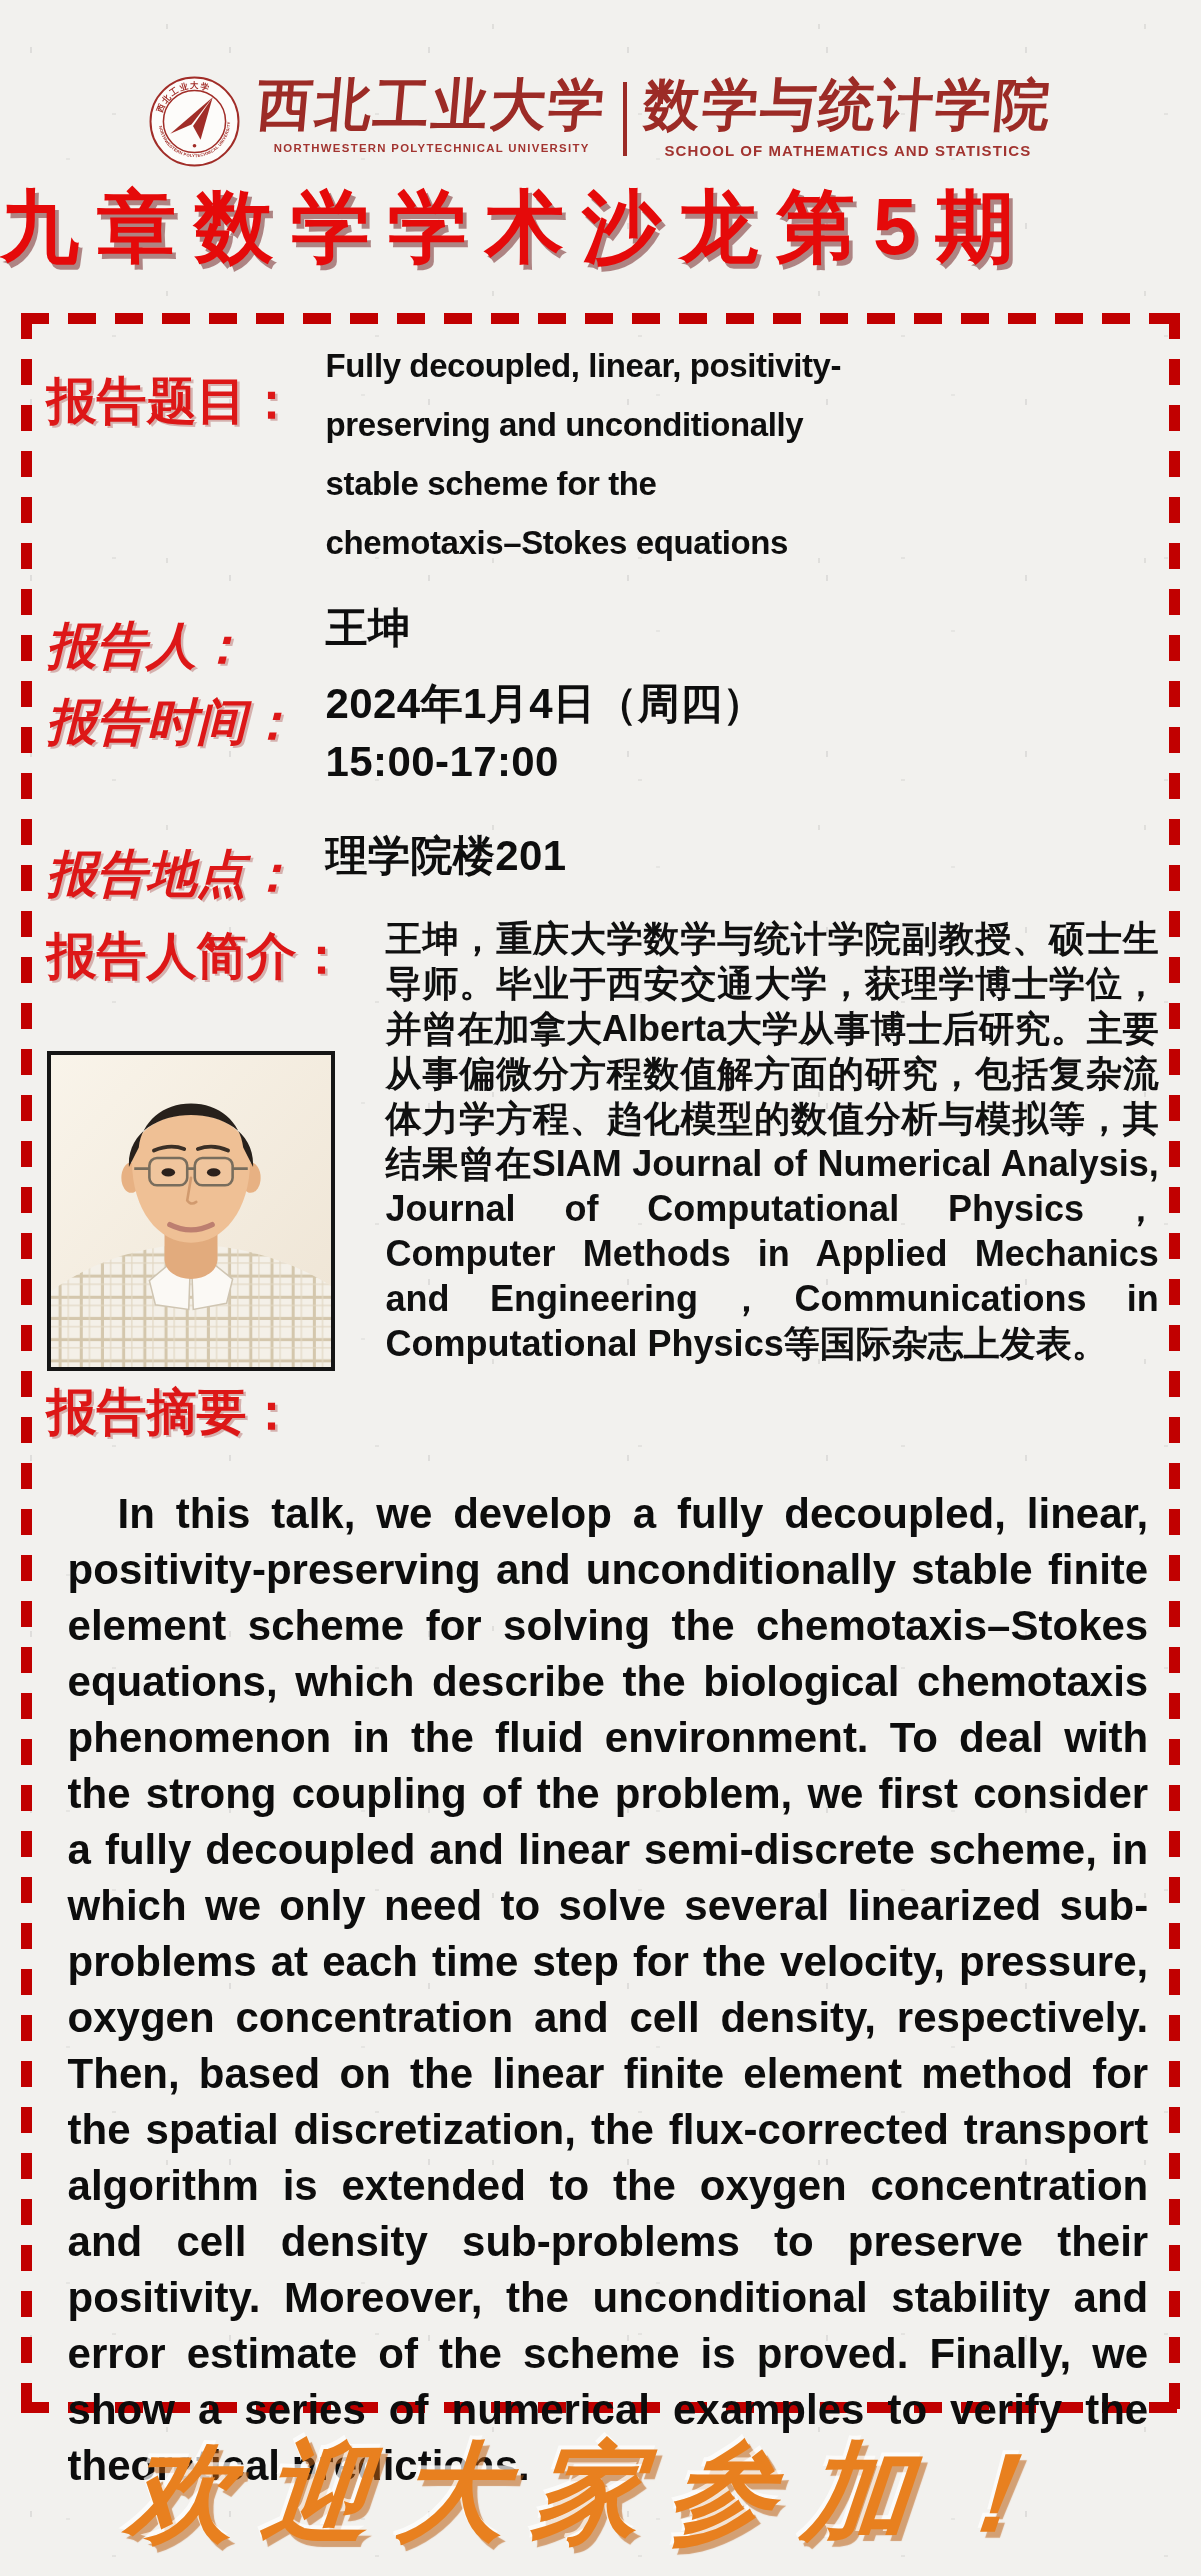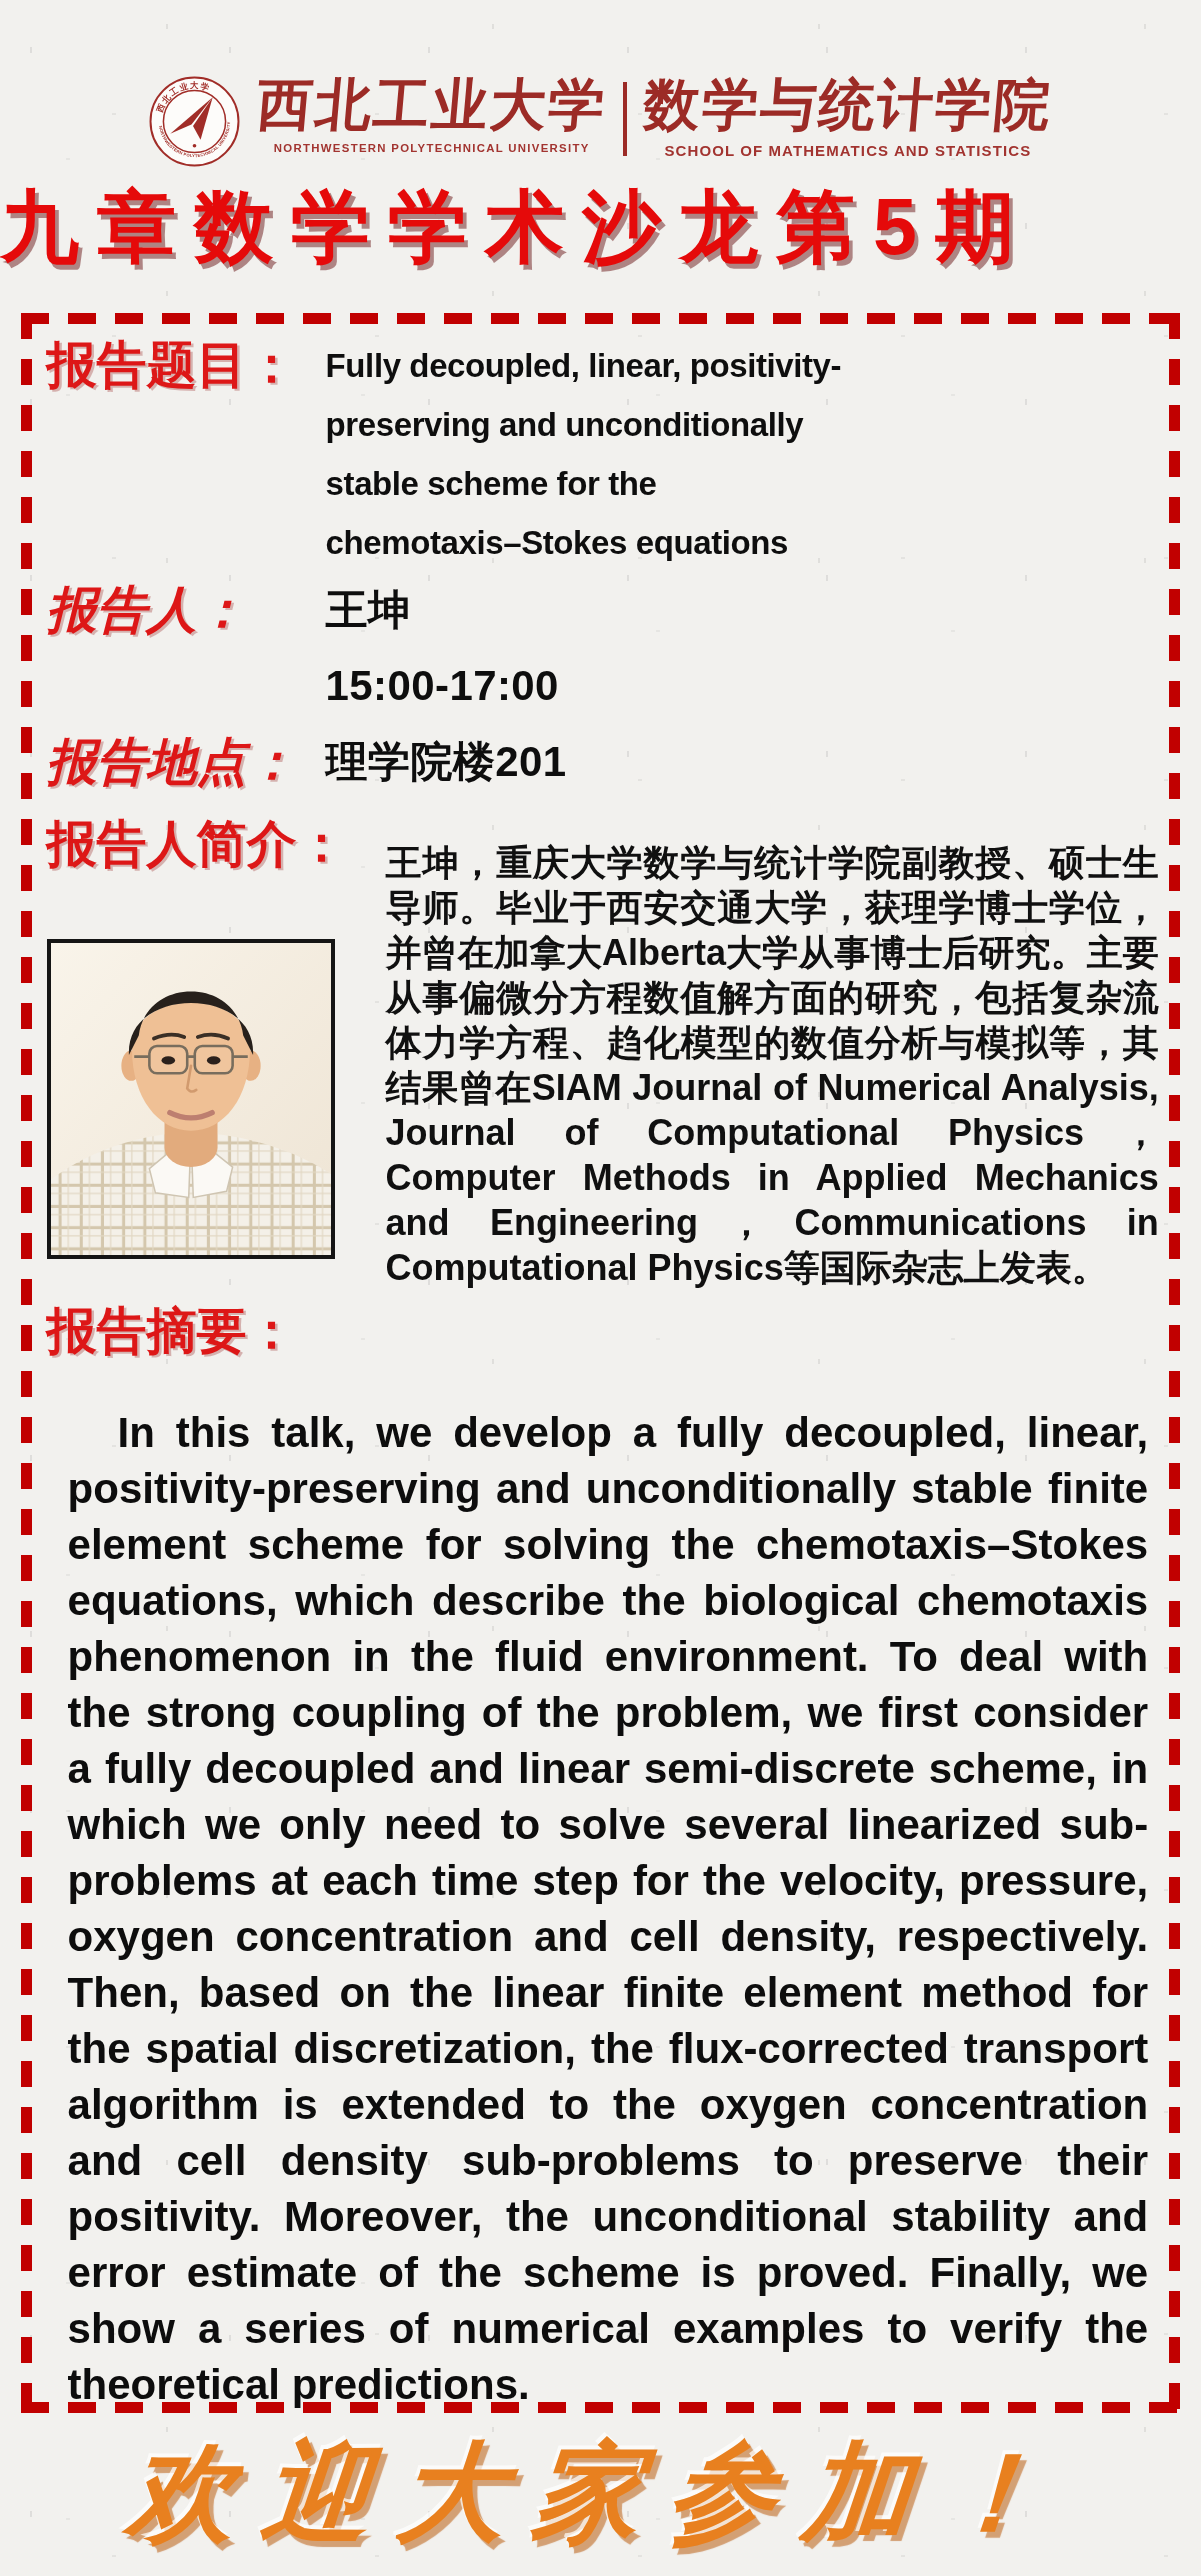--- a/index.html
+++ b/index.html
@@ -58,21 +58,21 @@
   .edge.left{top:0;bottom:0;left:0;width:10.6px;
     background:repeating-linear-gradient(to bottom,#c10000 0 26px,transparent 26px 46px);}
   .edge.right{top:0;bottom:0;right:0;width:10.6px;
     background:repeating-linear-gradient(to bottom,#c10000 0 26px,transparent 26px 46px);}
   .inner{position:absolute;inset:10.6px;padding:7.6px 10.6px 0 15px;box-sizing:border-box;}
   
   .row{display:grid;grid-template-columns:279px 1fr;}
   .label{
     font-size:50px;font-weight:900;color:#dd1717;
     text-shadow:2.3px 2.3px 0 rgba(140,10,10,0.28);
-    white-space:nowrap;line-height:1.3;
+    white-space:nowrap;line-height:1.3;margin-top:36px;
   }
   .title-row{margin-top:4.5px;}
   .title-row .label{line-height:59px;}
   .title-value{
     font-size:33px;font-weight:800;color:#0e0e0e;
     line-height:59px;white-space:pre-line;letter-spacing:-0.4px;
   }
   .row.plain{height:76px;align-items:center;}
   .row.plain .label{line-height:76px;font-style:italic;}
   .value.big{font-size:42px;font-weight:800;color:#0e0e0e;letter-spacing:0.4px;}
@@ -160,20 +160,24 @@
 preserving and unconditionally
 stable scheme for the
 chemotaxis–Stokes equations</div>
       </div>
 
       <div class="row plain">
         <div class="label">报告人：</div>
         <div class="value big">王坤</div>
       </div>
 
+      <div class="row plain">
+        <div class="label">报告时间：</div>
+        <div class="value big">2024年1月4日（周四）</div>
+      </div>
 
       <div class="row plain">
         <div class="label"></div>
         <div class="value big">15:00-17:00</div>
       </div>
 
       <div class="row plain">
         <div class="label">报告地点：</div>
         <div class="value big">理学院楼201</div>
       </div>

